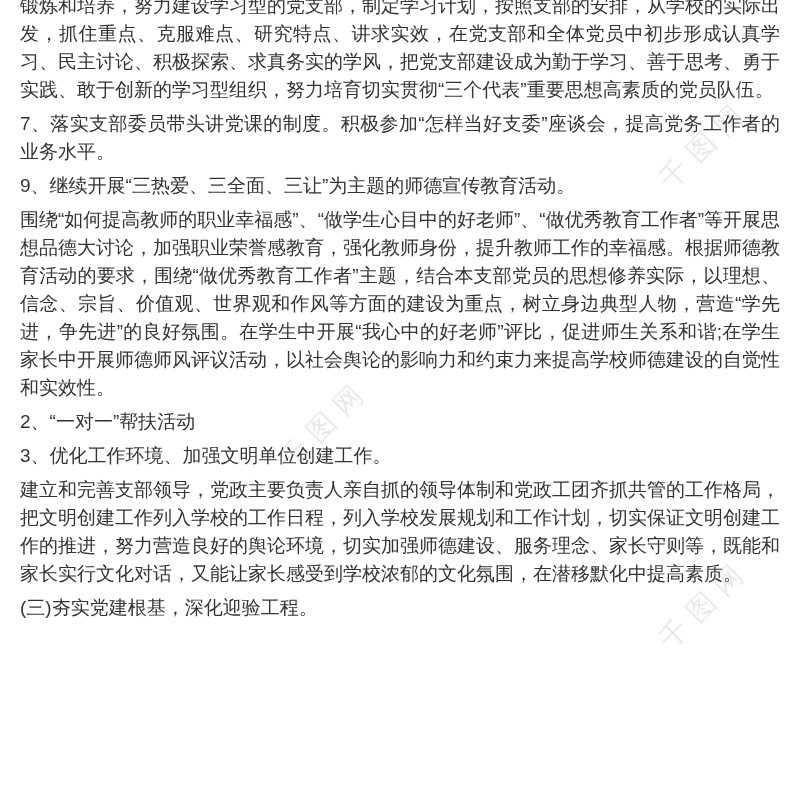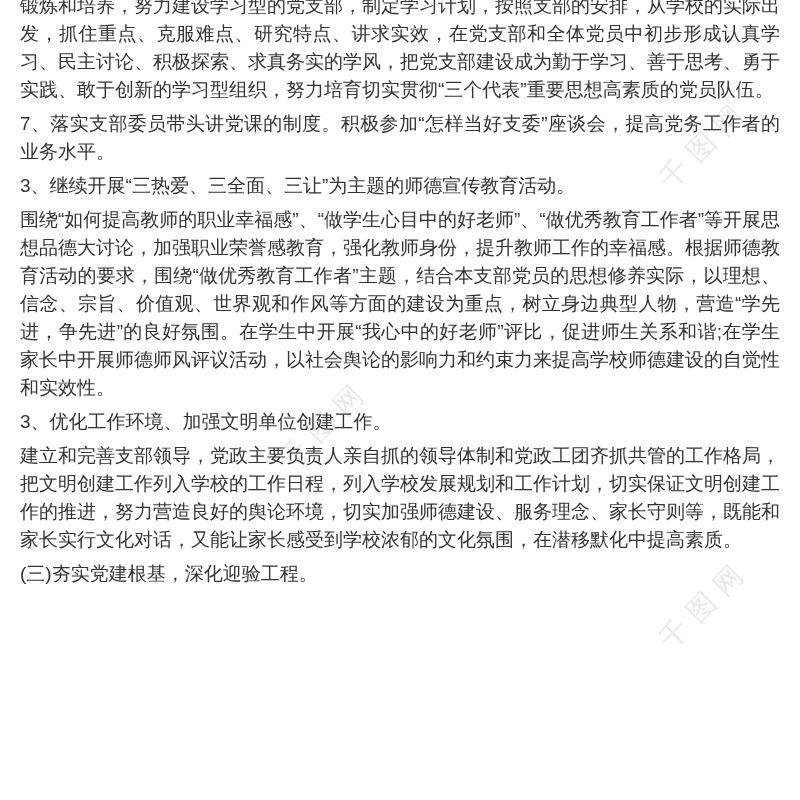--- a/index.html
+++ b/index.html
@@ -57,21 +57,22 @@
 
 <div class="page">
 
   <div class="watermark wm1">千图网</div>
   <div class="watermark wm2">千图网</div>
   <div class="watermark wm3">千图网</div>
 
   <div class="content">
     <p>锻炼和培养，努力建设学习型的党支部，制定学习计划，按照支部的安排，从学校的实际出发，抓住重点、克服难点、研究特点、讲求实效，在党支部和全体党员中初步形成认真学习、民主讨论、积极探索、求真务实的学风，把党支部建设成为勤于学习、善于思考、勇于实践、敢于创新的学习型组织，努力培育切实贯彻“三个代表”重要思想高素质的党员队伍。</p>
     <p>7、落实支部委员带头讲党课的制度。积极参加“怎样当好支委”座谈会，提高党务工作者的业务水平。</p>
-    <p>3、继续开展“三热爱、三全面、三让”为主题的师德宣传教育活动。</p>
+    <p>9、继续开展“三热爱、三全面、三让”为主题的师德宣传教育活动。</p>
     <p>围绕“如何提高教师的职业幸福感”、“做学生心目中的好老师”、“做优秀教育工作者”等开展思想品德大讨论，加强职业荣誉感教育，强化教师身份，提升教师工作的幸福感。根据师德教育活动的要求，围绕“做优秀教育工作者”主题，结合本支部党员的思想修养实际，以理想、信念、宗旨、价值观、世界观和作风等方面的建设为重点，树立身边典型人物，营造“学先进，争先进”的良好氛围。在学生中开展“我心中的好老师”评比，促进师生关系和谐;在学生家长中开展师德师风评议活动，以社会舆论的影响力和约束力来提高学校师德建设的自觉性和实效性。</p>
+    <p>2、“一对一”帮扶活动</p>
     <p>3、优化工作环境、加强文明单位创建工作。</p>
     <p>建立和完善支部领导，党政主要负责人亲自抓的领导体制和党政工团齐抓共管的工作格局，把文明创建工作列入学校的工作日程，列入学校发展规划和工作计划，切实保证文明创建工作的推进，努力营造良好的舆论环境，切实加强师德建设、服务理念、家长守则等，既能和家长实行文化对话，又能让家长感受到学校浓郁的文化氛围，在潜移默化中提高素质。</p>
     <p>(三)夯实党建根基，深化迎验工程。</p>
 
   </div>
 
 </div>
 
 </body></html>

